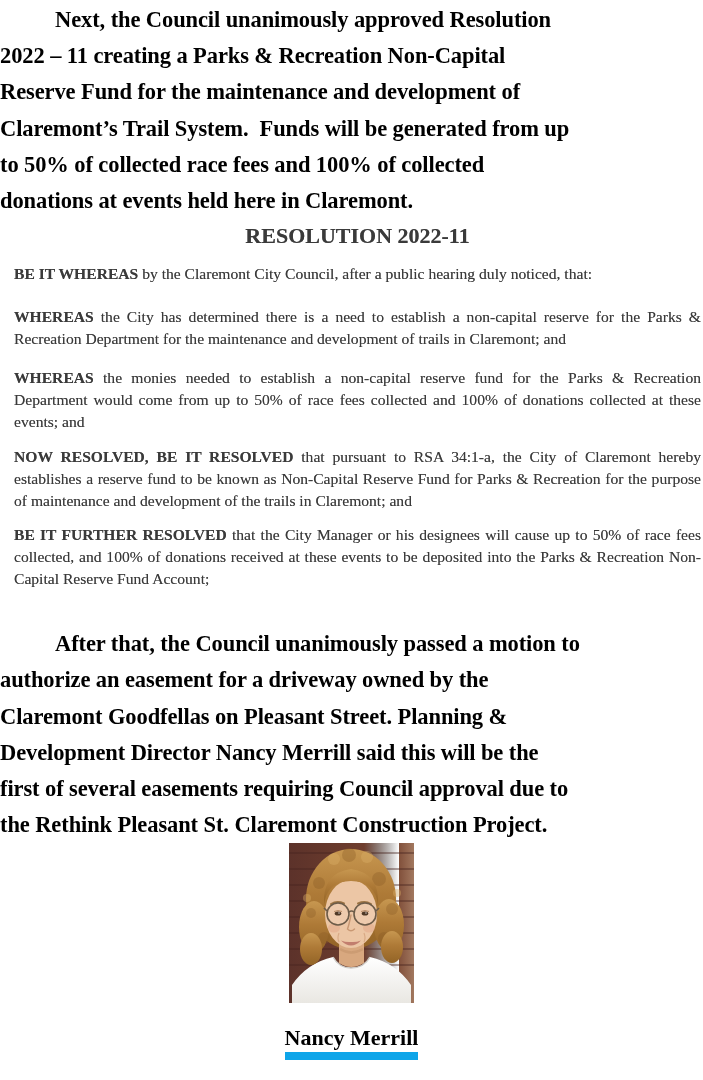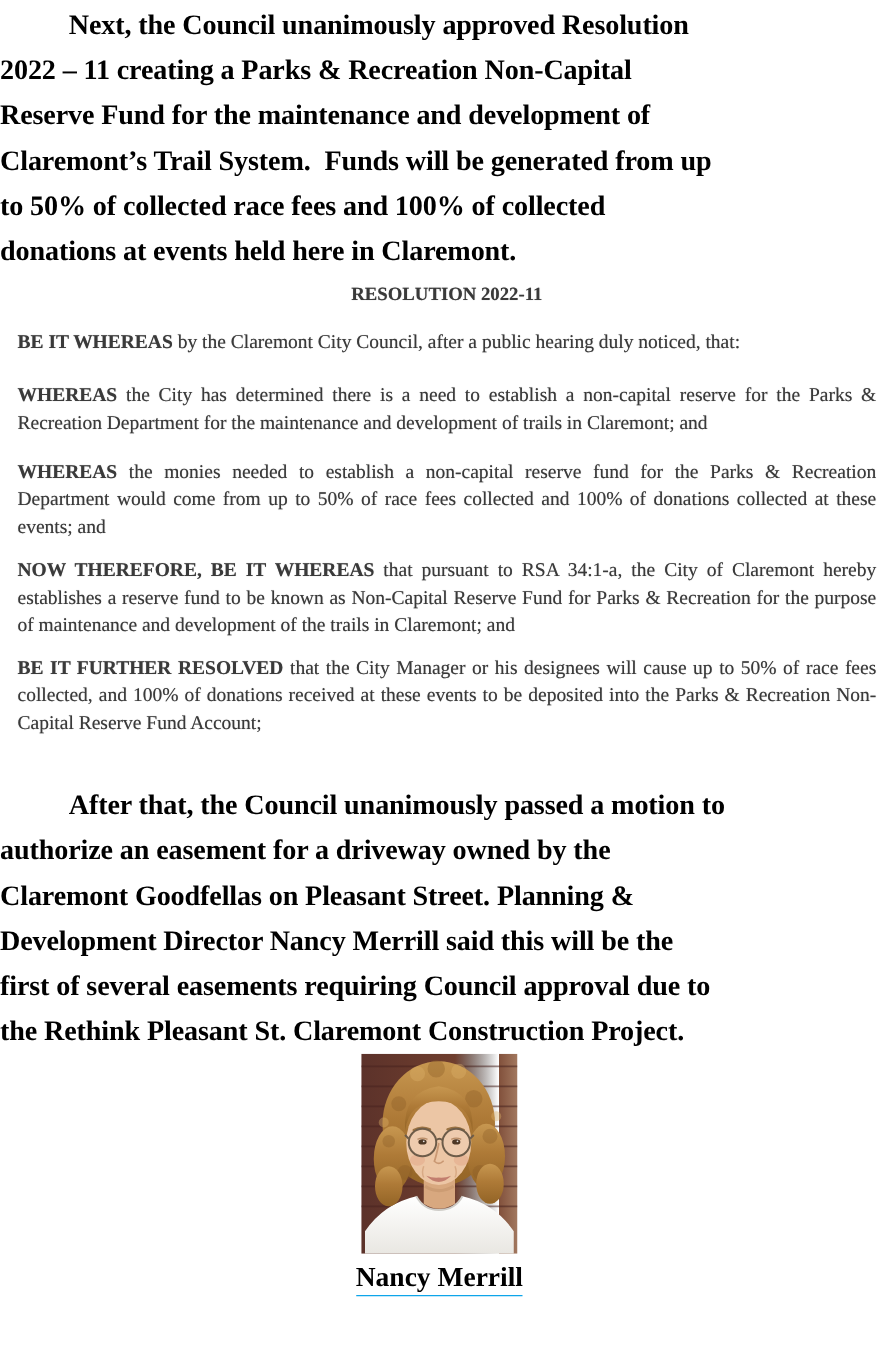--- a/index.html
+++ b/index.html
@@ -33,21 +33,21 @@
     width: 687px;
     font-size: 15.6px;
     line-height: 22px;
     color: #3a3a3a;
     text-shadow: 0 0 0.6px rgba(80,80,80,0.65); 
   }
   .res-title, .res-sub {
     margin: 0 0 16px 0;
     text-align: center;
     font-weight: 700;
-    font-size: 15px;
+    font-size: 22px;
     line-height: 22px;
   }
   .res-sub { margin-bottom: 20px; }
   .clause {
     margin: 0;
     text-align: justify;
   }
   .clause .lead { font-weight: 700; }
   .clause.c1 { margin-bottom: 21px; }
   .clause.c2 { margin-bottom: 17px; }
@@ -69,22 +69,23 @@
   }
   .figcap {
     margin-top: 7px;
     text-align: center;
     font-size: 22px;
     font-weight: 700;
     line-height: 1.1;
   }
   .figcap .cap {
     display: inline-block;
-    border-bottom: 1px solid #0ea5e9;
+    border-bottom: 8px solid #0ea5e9;
     padding-bottom: 1px;
+    margin-top: 16px;
   }
 </style>
 </head>
 <body>
 
 <div class="page">
 
   <p class="lede">Next, the Council unanimously approved Resolution
 2022 – 11 creating a Parks &amp; Recreation Non-Capital
 Reserve Fund for the maintenance and development of
@@ -94,21 +95,21 @@
 
   <section class="resolution">
     <h2 class="res-title">RESOLUTION 2022-11</h2>
 
     <p class="clause c1"><span class="lead">BE IT WHEREAS</span><span> by the Claremont City Council, after a public hearing duly noticed, that:</span></p>
 
     <p class="clause c2"><span class="lead">WHEREAS</span><span> the City has determined there is a need to establish a non-capital reserve for the Parks &amp; Recreation Department for the maintenance and development of trails in Claremont; and</span></p>
 
     <p class="clause c3"><span class="lead">WHEREAS</span><span> the monies needed to establish a non-capital reserve fund for the Parks &amp; Recreation Department would come from up to 50% of race fees collected and 100% of donations collected at these events; and</span></p>
 
-    <p class="clause c4"><span class="lead">NOW THEREFORE, BE IT WHEREAS</span><span> that pursuant to RSA 34:1-a, the City of Claremont hereby establishes a reserve fund to be known as Non-Capital Reserve Fund for Parks &amp; Recreation for the purpose of maintenance and development of the trails in Claremont; and</span></p>
+    <p class="clause c4"><span class="lead">NOW RESOLVED, BE IT RESOLVED</span><span> that pursuant to RSA 34:1-a, the City of Claremont hereby establishes a reserve fund to be known as Non-Capital Reserve Fund for Parks &amp; Recreation for the purpose of maintenance and development of the trails in Claremont; and</span></p>
 
     <p class="clause c5"><span class="lead">BE IT FURTHER RESOLVED</span><span> that the City Manager or his designees will cause up to 50% of race fees collected, and 100% of donations received at these events to be deposited into the Parks &amp; Recreation Non-Capital Reserve Fund Account;</span></p>
   </section>
 
   <p class="lede second">After that, the Council unanimously passed a motion to
 authorize an easement for a driveway owned by the
 Claremont Goodfellas on Pleasant Street. Planning &amp;
 Development Director Nancy Merrill said this will be the
 first of several easements requiring Council approval due to
 the Rethink Pleasant St. Claremont Construction Project.</p>

